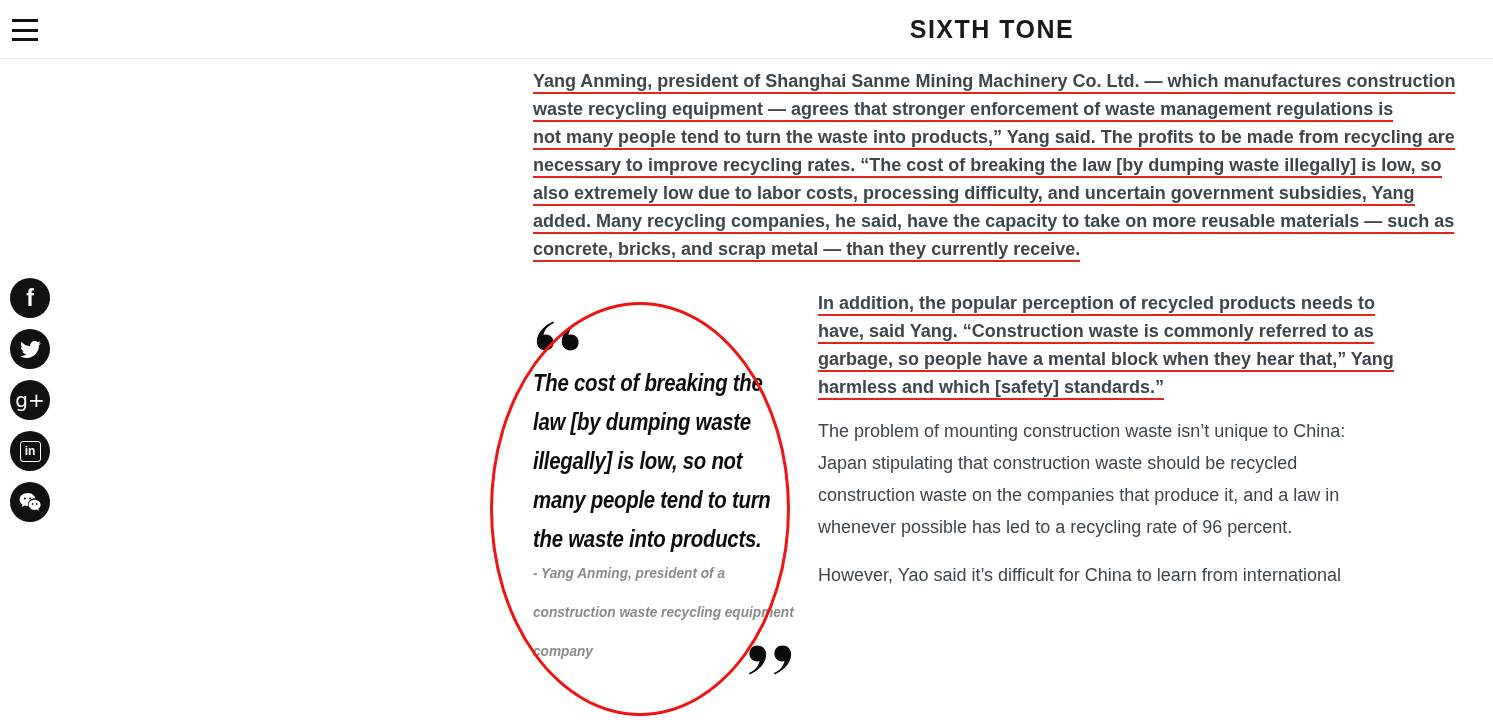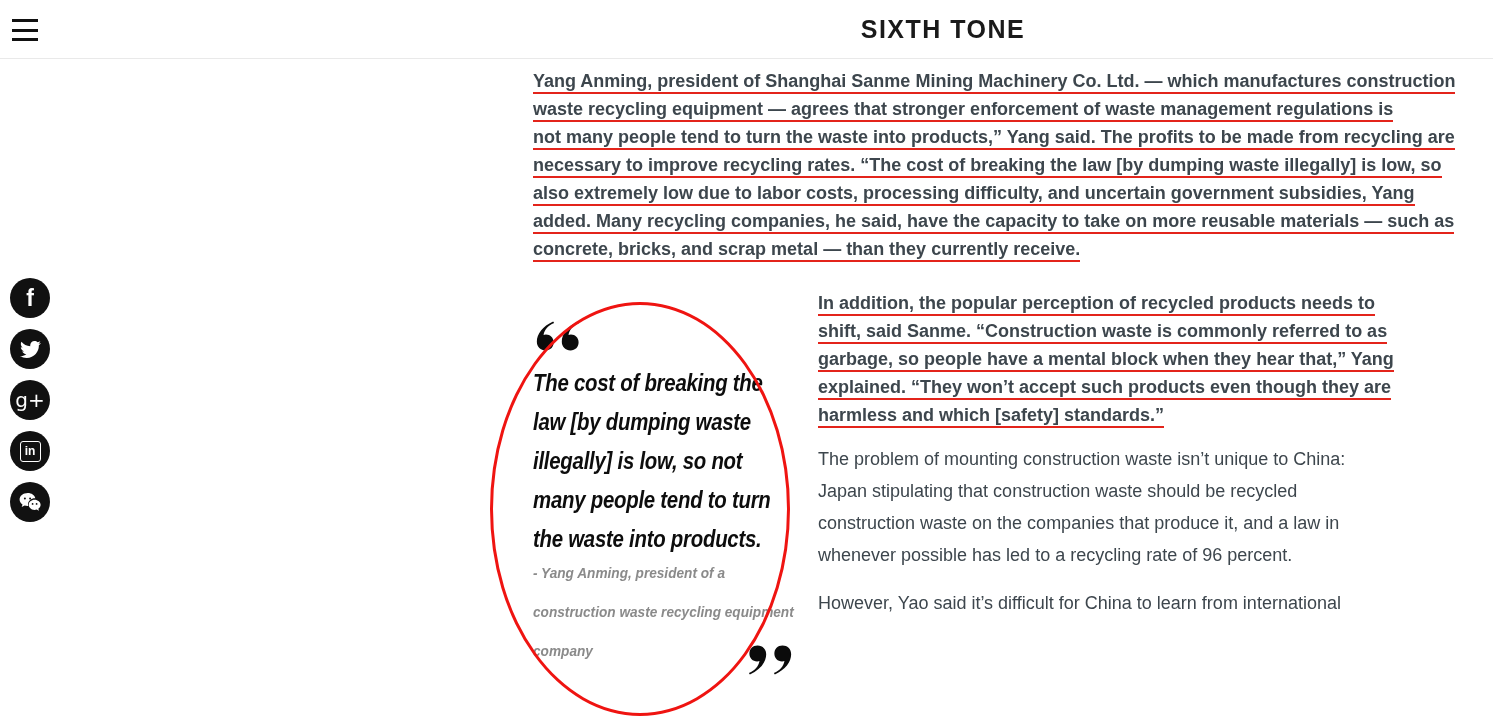--- a/index.html
+++ b/index.html
@@ -26,21 +26,21 @@
     position:absolute;top:0;left:0;width:1493px;height:59px;
     background:#fff;border-bottom:1px solid var(--header-border);z-index:5;
   }
   .menu-btn{
     position:absolute;left:12px;top:19px;width:26px;height:22px;
     background:none;border:none;padding:0;cursor:pointer;
     display:flex;flex-direction:column;justify-content:space-between;
   }
   .menu-btn span{display:block;height:3px;width:100%;background:#111;}
   .logo{
-    position:absolute;left:943px;top:50%;transform:translate(-50%,-50%);
+    position:absolute;left:992px;top:50%;transform:translate(-50%,-50%);
     font-size:25px;font-weight:bold;letter-spacing:1.5px;
     color:var(--logo-color);white-space:nowrap;cursor:pointer;
   }
 
   
   .social{
     position:absolute;left:10px;top:278px;z-index:4;
     display:flex;flex-direction:column;gap:11px;
   }
   .soc{
@@ -173,23 +173,22 @@
         <g transform="rotate(180 50 32)">
           <path class="q-mark" d="M42 2 C20 12 8 28 8 44 c0 11 8 18 18 18 c10 0 17 -7 17 -17 c0 -9 -7 -16 -16 -16 c-2 0 -4 0.4 -5 1 c2 -11 9 -20 22 -25 z"></path>
           <path class="q-mark" transform="translate(52,0)" d="M42 2 C20 12 8 28 8 44 c0 11 8 18 18 18 c10 0 17 -7 17 -17 c0 -9 -7 -16 -16 -16 c-2 0 -4 0.4 -5 1 c2 -11 9 -20 22 -25 z"></path>
         </g>
       </svg>
     </div>
 
     <div class="right-col">
       <div class="para underlined p2">
           <span class="line">In addition, the popular perception of recycled products needs to</span>
-          <span class="line">shift, said Sanme. “Construction waste is commonly referred to as</span>
+          <span class="line">have, said Yang. “Construction waste is commonly referred to as</span>
           <span class="line">garbage, so people have a mental block when they hear that,” Yang</span>
-          <span class="line">explained. “They won’t accept such products even though they are</span>
           <span class="line">harmless and which [safety] standards.”</span>
         </div>
       <div class="para plain p3">
           <span class="line">The problem of mounting construction waste isn’t unique to China:</span>
           <span class="line">Japan stipulating that construction waste should be recycled</span>
           <span class="line">construction waste on the companies that produce it, and a law in</span>
           <span class="line">whenever possible has led to a recycling rate of 96 percent.</span>
         </div>
       <div class="para plain p4">
           <span class="line">However, Yao said it’s difficult for China to learn from international</span>

